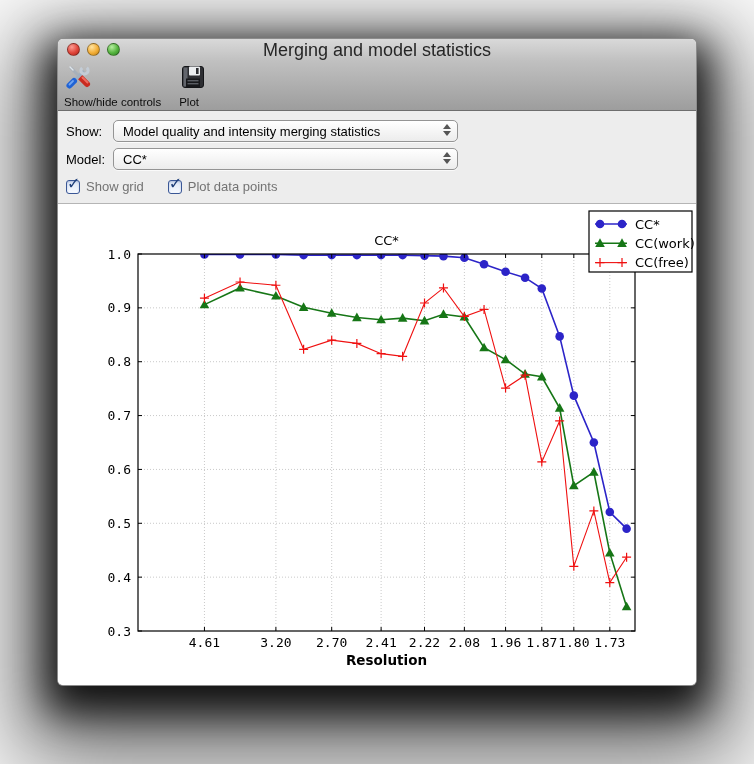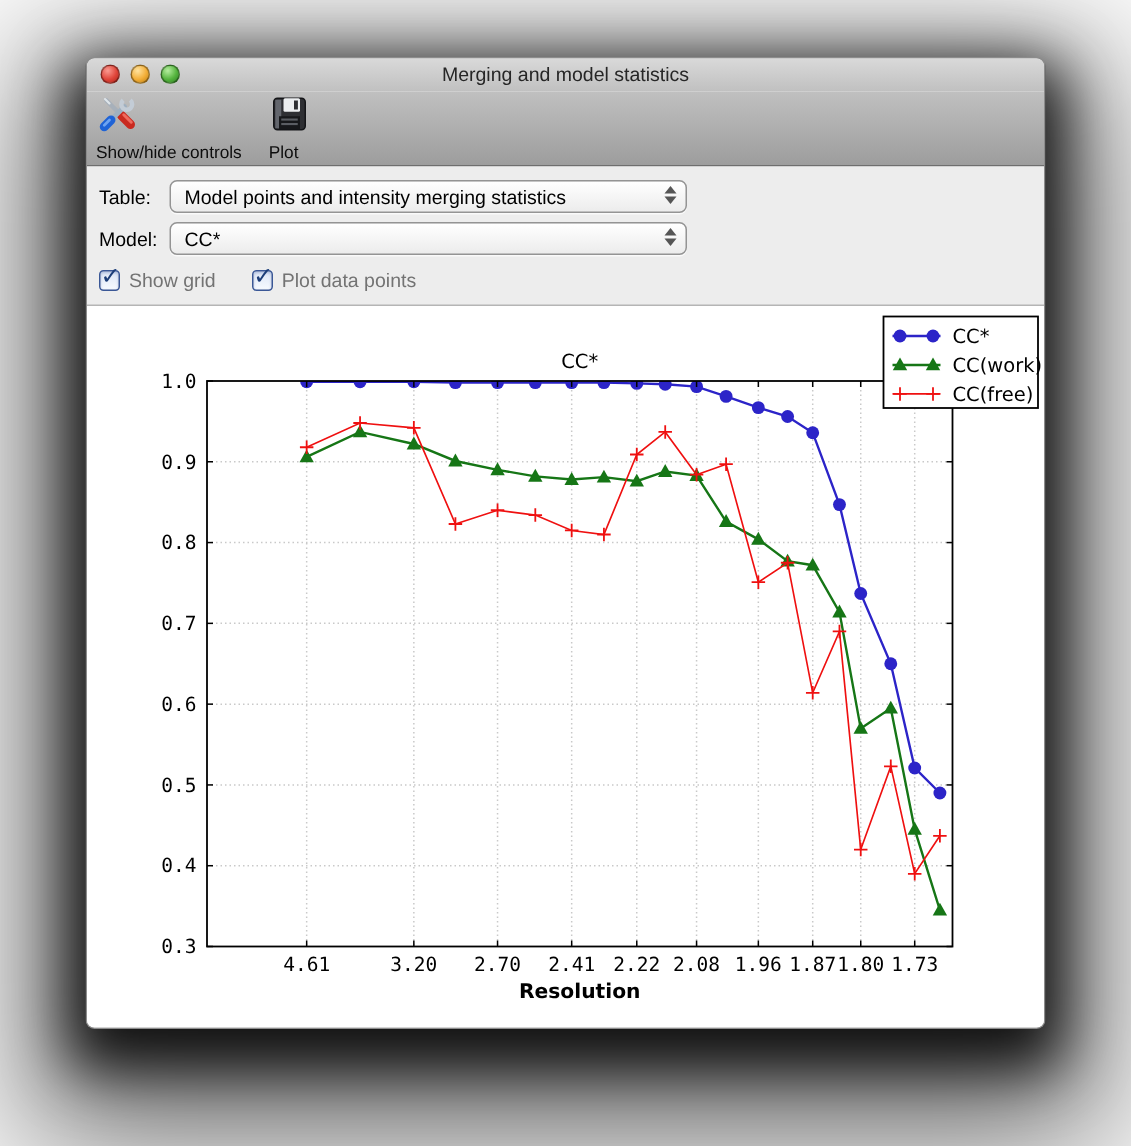--- a/index.html
+++ b/index.html
@@ -2,21 +2,21 @@
 <html><head>
 <meta charset="utf-8">
 <style>
   html,body{margin:0;padding:0}
   body{width:754px;height:764px;background:#fff;position:relative;overflow:hidden;
        font-family:"Liberation Sans",sans-serif;}
   .window{position:absolute;left:57px;top:38px;width:638px;height:646px;border-radius:6px;
           background:#fff;overflow:hidden;border:1px solid rgba(0,0,0,0.45);
           box-shadow:0 16px 40px 12px rgba(0,0,0,0.88),0 40px 100px 45px rgba(0,0,0,0.5);}
   .titlebar{height:22px;background:linear-gradient(#d9d9d9,#c0c0c0);position:relative;text-align:center;}
-  .titlebar .title{line-height:22px;font-size:13px;color:#262626;}
+  .titlebar .title{line-height:22px;font-size:18px;color:#262626;}
   .lights{position:absolute;left:9px;top:4px;display:flex;gap:7px;}
   .light{width:13px;height:13px;border-radius:50%;border:1px solid rgba(0,0,0,0.35);box-sizing:border-box;}
   .light.red{background:radial-gradient(circle at 35% 28%,#fb9b92,#e0453a 55%,#a82318);}
   .light.yellow{background:radial-gradient(circle at 35% 28%,#ffe3a0,#f3ae37 55%,#b97d13);}
   .light.green{background:radial-gradient(circle at 35% 28%,#b6eea0,#55b43e 55%,#2d7d22);}
   .toolbar{height:50px;background:linear-gradient(#c0c0c0,#9d9d9d);border-bottom:1px solid #6e6e6e;
            display:flex;align-items:flex-end;padding:0 0 2px 6px;box-sizing:border-box;gap:18px;}
   .tbtn{display:flex;flex-direction:column;justify-content:flex-end;cursor:default;}
   .tbtn .lbl{font-size:11.5px;color:#0d0d0d;white-space:nowrap;margin-top:1px;}
   .controls{background:#ededed;border-bottom:1px solid #b5b5b5;padding:9px 0 0 8px;height:93px;box-sizing:border-box;}
@@ -84,23 +84,23 @@
           <rect x="8.5" y="17" width="11" height="1.4" fill="#5a5d63"></rect>
           <rect x="8.5" y="20" width="11" height="1.4" fill="#5a5d63"></rect>
         </svg>
       </span>
       <span class="lbl">Plot</span>
     </div>
   </div>
 
   <div class="controls">
     <div class="crow">
-      <span class="clabel">Table:</span>
+      <span class="clabel">Show:</span>
       <div class="select">
-        <span>Model points and intensity merging statistics</span>
+        <span>Model quality and intensity merging statistics</span>
         <span class="arrows">
             <span class="up"></span>
             <span class="dn"></span>
           </span>
       </div>
     </div>
     <div class="crow">
       <span class="clabel">Model:</span>
       <div class="select">
         <span>CC*</span>

